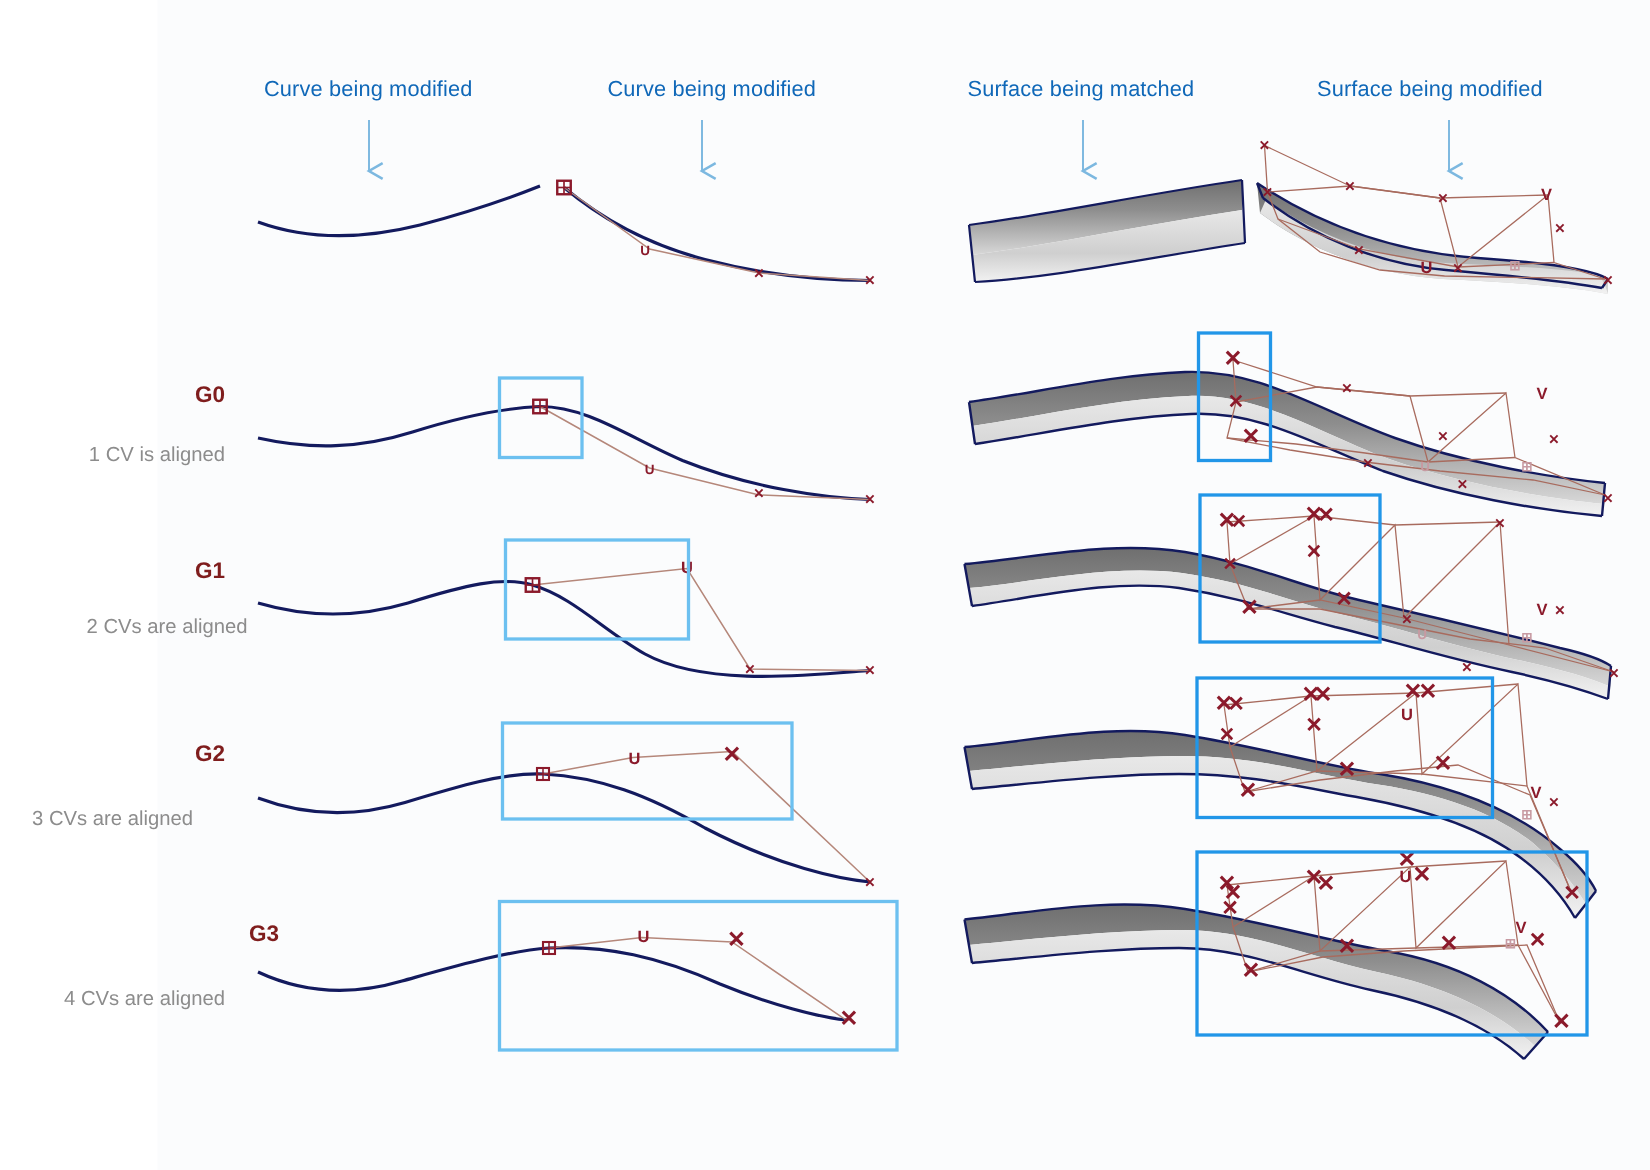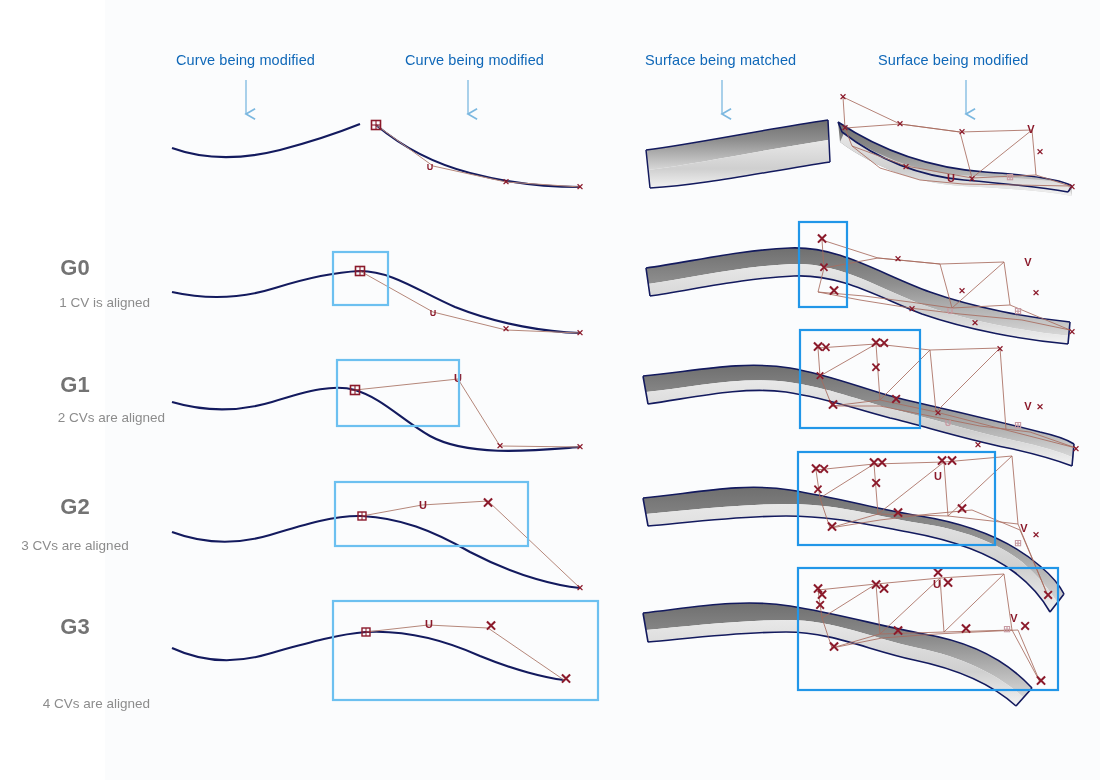--- a/index.html
+++ b/index.html
@@ -19,24 +19,24 @@
   svg.layer{position:absolute;left:0;top:0;width:1100px;height:780px;overflow:visible;}
   .hdr{
     position:absolute;
     font-size:14.5px;
     color:#1068b8;
     white-space:nowrap;
     letter-spacing:.1px;
   }
   .glabel{
     position:absolute;
-    font-size:22px;
+    font-size:15px;
     font-weight:bold;
-    color:#737373;
-    text-align:center;
+    color:#7f1d1d;
+    text-align:right;
     white-space:nowrap;
   }
   .gsub{
     position:absolute;
     font-size:13.5px;
     color:#8c8c8c;
     text-align:right;
     white-space:nowrap;
   }
   .cvtext{
@@ -343,16 +343,16 @@
   <div>
     <div class="glabel" style="left:0px;top:255px;width:150px;">G0</div>
     <div class="gsub" style="left:0px;top:295px;width:150px;">1 CV is aligned</div>
 
     <div class="glabel" style="left:0px;top:372px;width:150px;">G1</div>
     <div class="gsub" style="left:0px;top:410px;width:150px;margin-left:15px;">2 CVs are aligned</div>
 
     <div class="glabel" style="left:0px;top:494px;width:150px;">G2</div>
     <div class="gsub" style="left:0px;top:538px;width:150px;text-align:center;">3 CVs are aligned</div>
 
-    <div class="glabel" style="left:0px;top:614px;width:150px;">G3</div>
-    <div class="gsub" style="left:0px;top:658px;width:150px;margin-top:38px;">4 CVs are aligned</div>
+    <div class="glabel" style="left:0px;top:614px;width:150px;padding-left:36px;">G3</div>
+    <div class="gsub" style="left:0px;top:658px;width:150px;">4 CVs are aligned</div>
   </div>
 </div>
 
 </body></html>

